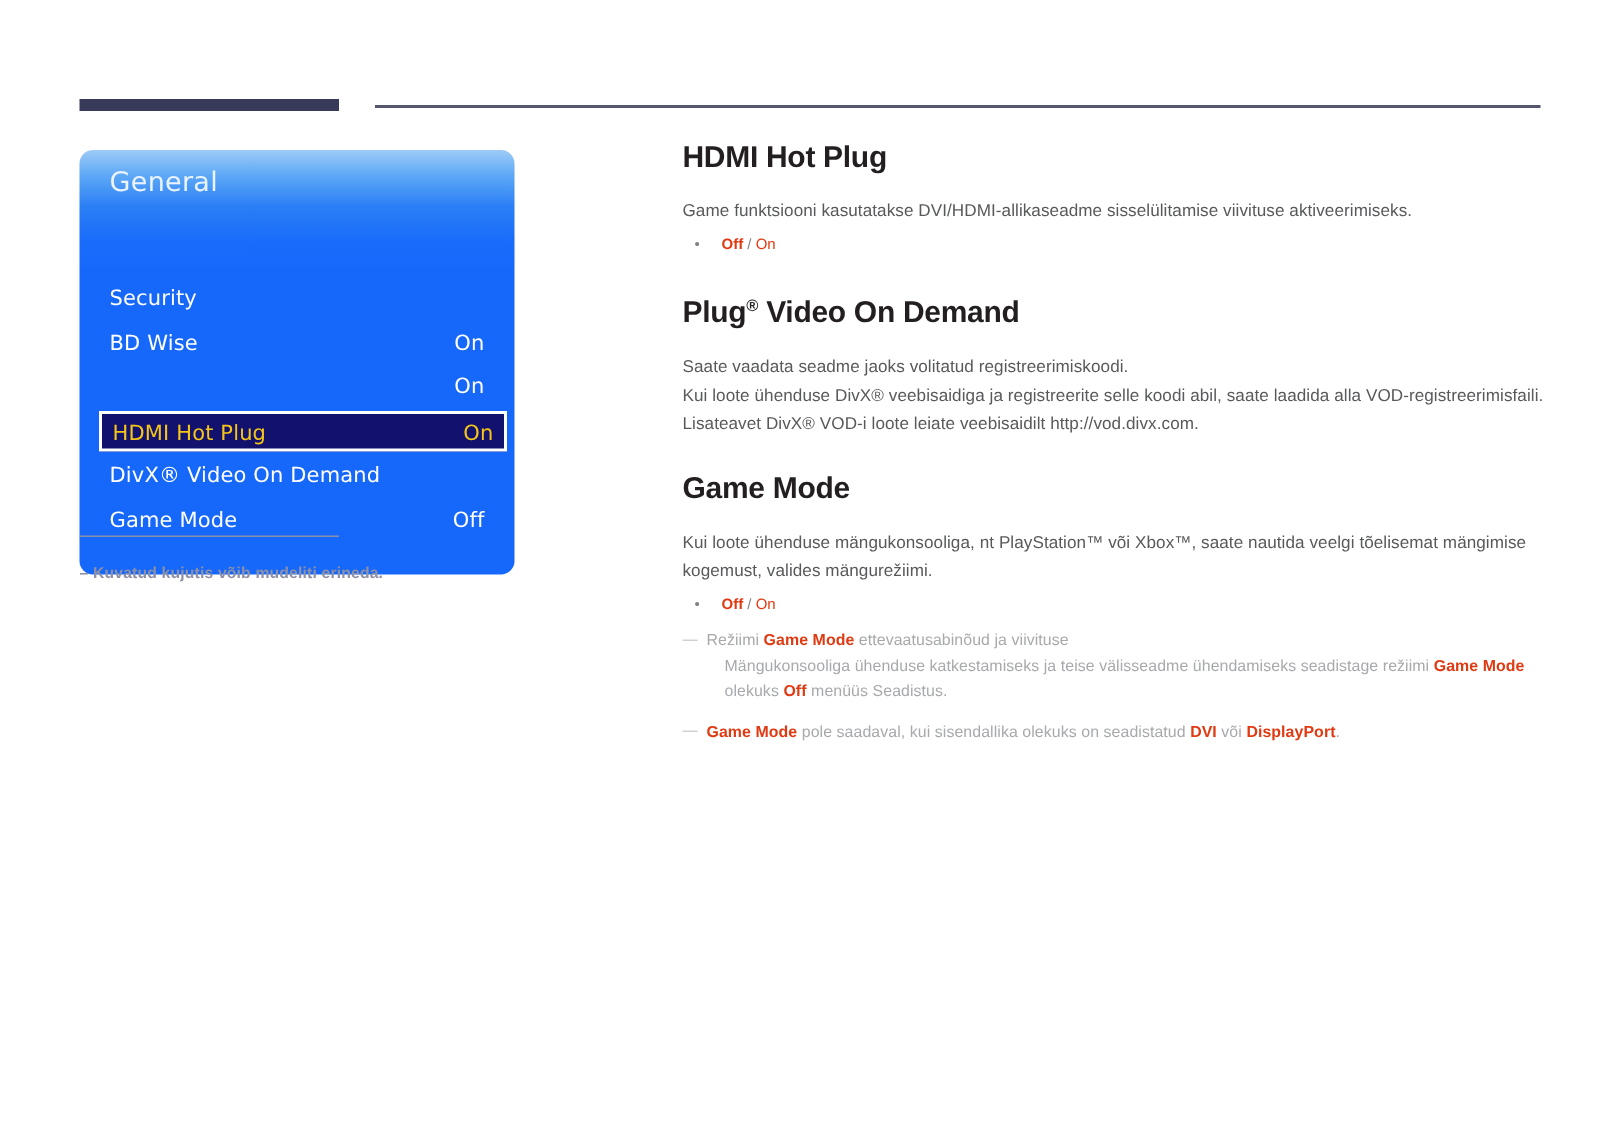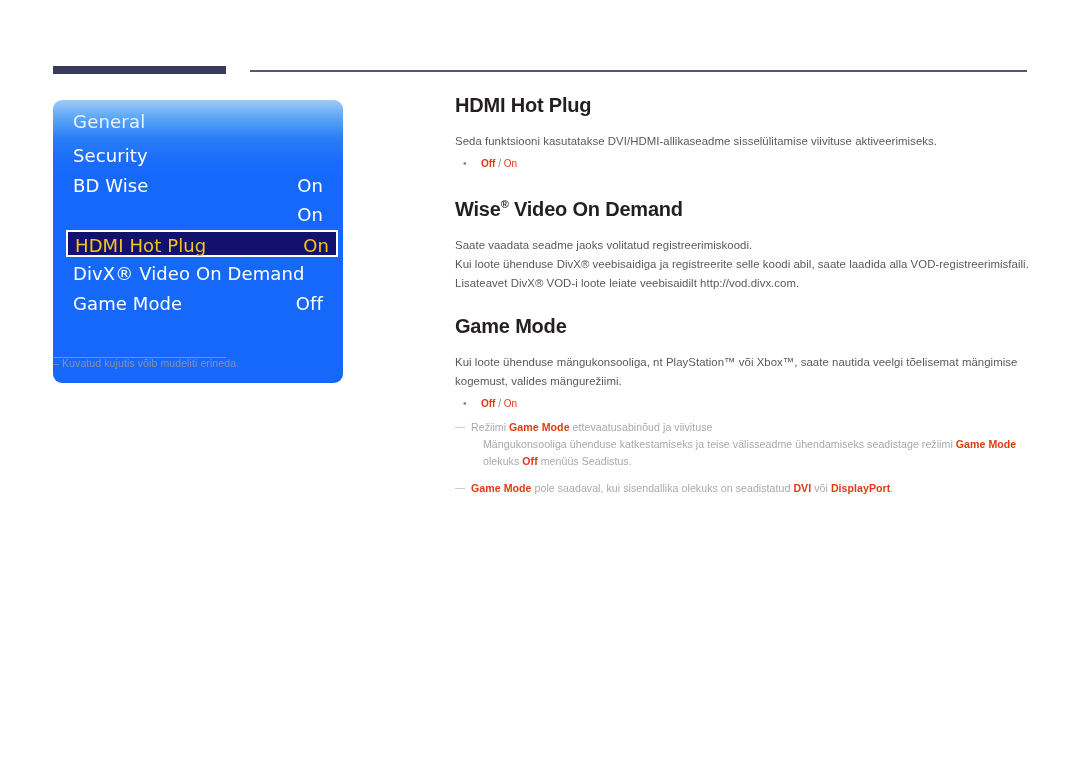--- a/index.html
+++ b/index.html
@@ -75,23 +75,24 @@
     color: #eaf3ff;
     letter-spacing: .2px;
   }
 
   .osd-row {
     position: absolute;
     left: 20px;
     width: 250px;
     height: 23px;
     line-height: 23px;
-    font-size: 18px;
+    font-size: 14px;
     color: #ffffff;
     letter-spacing: .1px;
+    margin-top: 44px;
   }
   .osd-row .osd-label {
     position: absolute;
     left: 0;
     top: 0;
     white-space: nowrap;
   }
   .osd-row .osd-value {
     position: absolute;
     right: 0;
@@ -125,26 +126,27 @@
     position: absolute;
     left: 53px;
     top: 357px;
     width: 173px;
     height: 1px;
     background: #8d8fa8;
   }
   .note-line {
     position: absolute;
     left: 53px;
-    top: 357px;
+    top: 376px;
     width: 330px;
     font-size: 10.5px;
     color: #8e90a6;
     letter-spacing: .1px;
     white-space: nowrap;
+    font-weight: bold;
   }
   .note-line .dash {
     display: inline-block;
     width: 9px;
     color: #8e90a6;
   }
 
   
   #right-column {
     position: absolute;
@@ -288,30 +290,30 @@
   <div class="note-line">
     <span class="dash">–</span><span>Kuvatud kujutis võib mudeliti erineda.</span>
   </div>
 </div>
 
 <div id="right-column">
 
   <section>
     <h2 class="section-heading">HDMI Hot Plug</h2>
     <div class="sp-14"></div>
-    <p class="body-text">Seda funktsiooni kasutatakse DVI/HDMI-allikaseadme sisselülitamise viivituse aktiveerimiseks.</p>
+    <p class="body-text">Game funktsiooni kasutatakse DVI/HDMI-allikaseadme sisselülitamise viivituse aktiveerimiseks.</p>
     <ul class="opt-list">
       <li><span class="opt-strong">Off</span><span class="opt-sep"> / </span><span class="opt-plain">On</span></li>
     </ul>
   </section>
 
   <div class="sp-18"></div>
 
   <section>
-    <h2 class="section-heading"><span>Wise</span><span class="reg">®</span><span> Video On Demand</span></h2>
+    <h2 class="section-heading"><span>Plug</span><span class="reg">®</span><span> Video On Demand</span></h2>
     <div class="sp-14"></div>
     <p class="body-text">Saate vaadata seadme jaoks volitatud registreerimiskoodi.</p>
     <p class="body-text">Kui loote ühenduse DivX® veebisaidiga ja registreerite selle koodi abil, saate laadida alla VOD-registreerimisfaili.</p>
     <p class="body-text">Lisateavet DivX® VOD-i loote leiate veebisaidilt http://vod.divx.com.</p>
   </section>
 
   <div class="sp-20"></div>
 
   <section>
     <h2 class="section-heading">Game Mode</h2>

